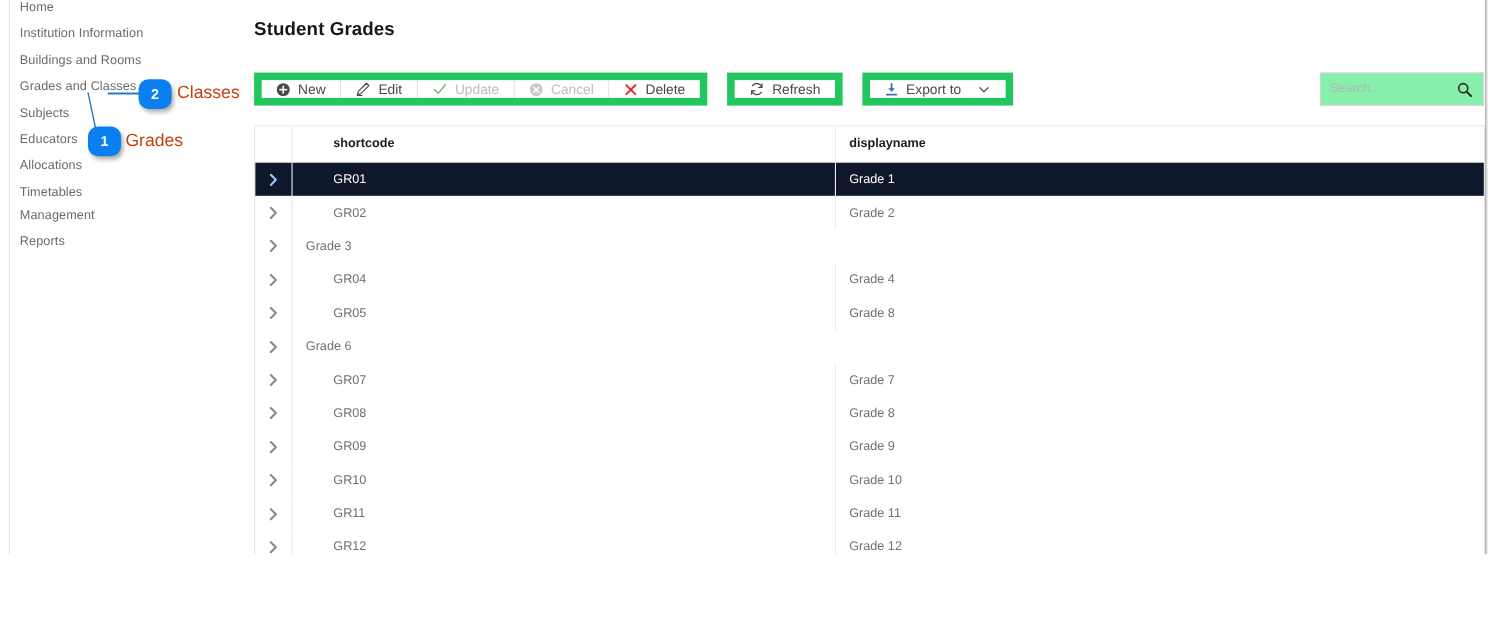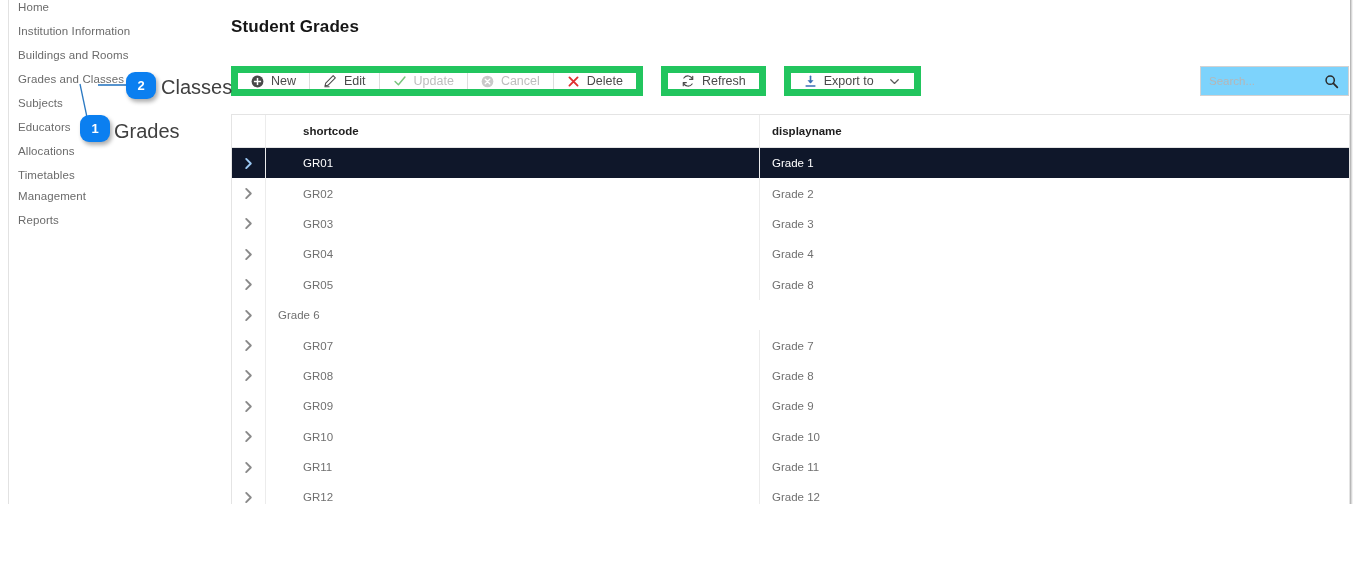--- a/index.html
+++ b/index.html
@@ -156,21 +156,21 @@
   }
 
   
   #search-box {
     position: absolute;
     right: 1px;
     top: 66px;
     width: 149px;
     height: 30px;
     border: 1px solid #d2d2d2;
-    background: #7dd3fc;
+    background: #86efac;
     box-sizing: border-box;
     display: flex;
     align-items: center;
   }
   #search-input {
     flex: 1;
     border: 0;
     outline: 0;
     padding: 0 4px 0 8px;
     font-size: 11.5px;
@@ -259,22 +259,22 @@
     font-size: 13px;
     font-weight: bold;
     display: flex;
     align-items: center;
     justify-content: center;
     box-shadow: 2px 3px 4px rgba(0,0,0,.32);
     z-index: 30;
   }
   .callout-text {
     position: absolute;
-    font-size: 20px;
-    color: #404040;
+    font-size: 16px;
+    color: #c2410c;
     white-space: nowrap;
     z-index: 30;
   }
   #callout-lines {
     position: absolute;
     left: 0; top: 0;
     width: 1358px; height: 565px;
     pointer-events: none;
     z-index: 25;
   }
@@ -437,21 +437,20 @@
         <div class="cell-short">GR02</div>
         <div class="cell-display">Grade 2</div>
       </div>
 
       <div class="grid-row data-row">
         <div class="cell-expander">
           <svg class="chev" width="11" height="13" viewBox="0 0 12 14">
               <path d="M3.5 2 L8.5 7 L3.5 12" fill="none" stroke-width="2.1" stroke-linecap="round" stroke-linejoin="round"></path>
             </svg>
         </div>
-        <div class="cell-short">GR03</div>
         <div class="cell-display">Grade 3</div>
       </div>
 
       <div class="grid-row data-row">
         <div class="cell-expander">
           <svg class="chev" width="11" height="13" viewBox="0 0 12 14">
               <path d="M3.5 2 L8.5 7 L3.5 12" fill="none" stroke-width="2.1" stroke-linecap="round" stroke-linejoin="round"></path>
             </svg>
         </div>
         <div class="cell-short">GR04</div>

